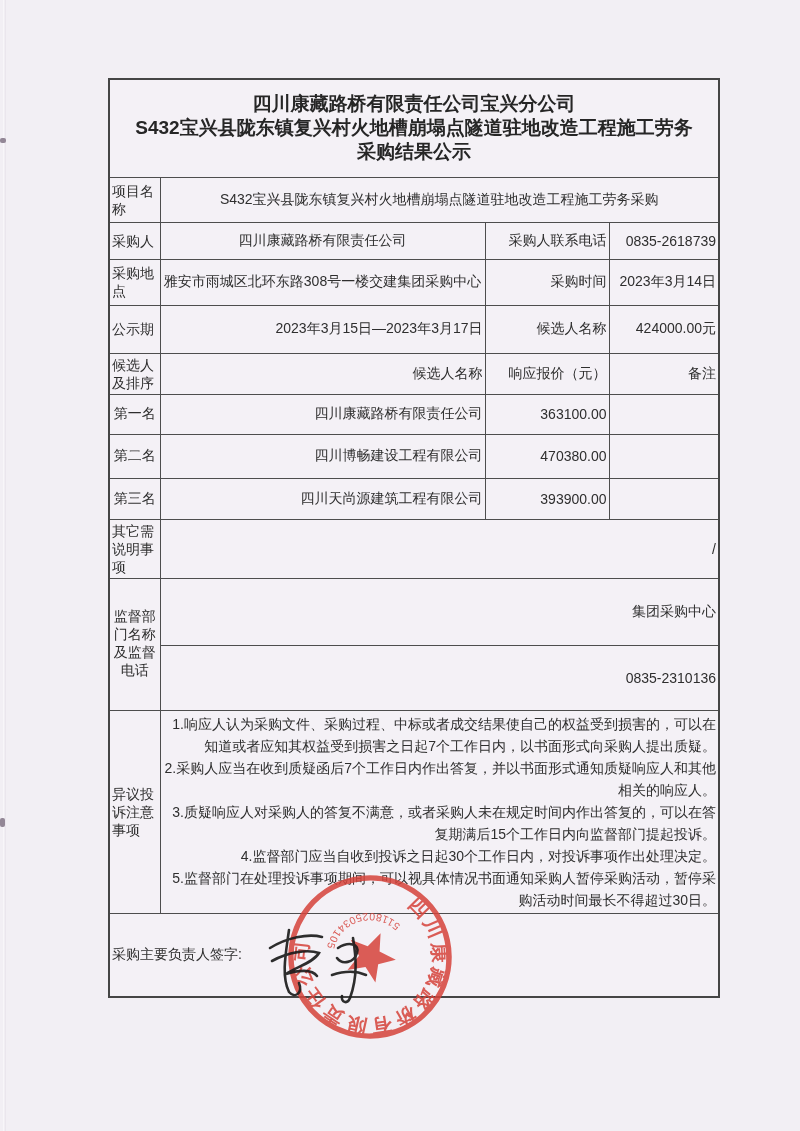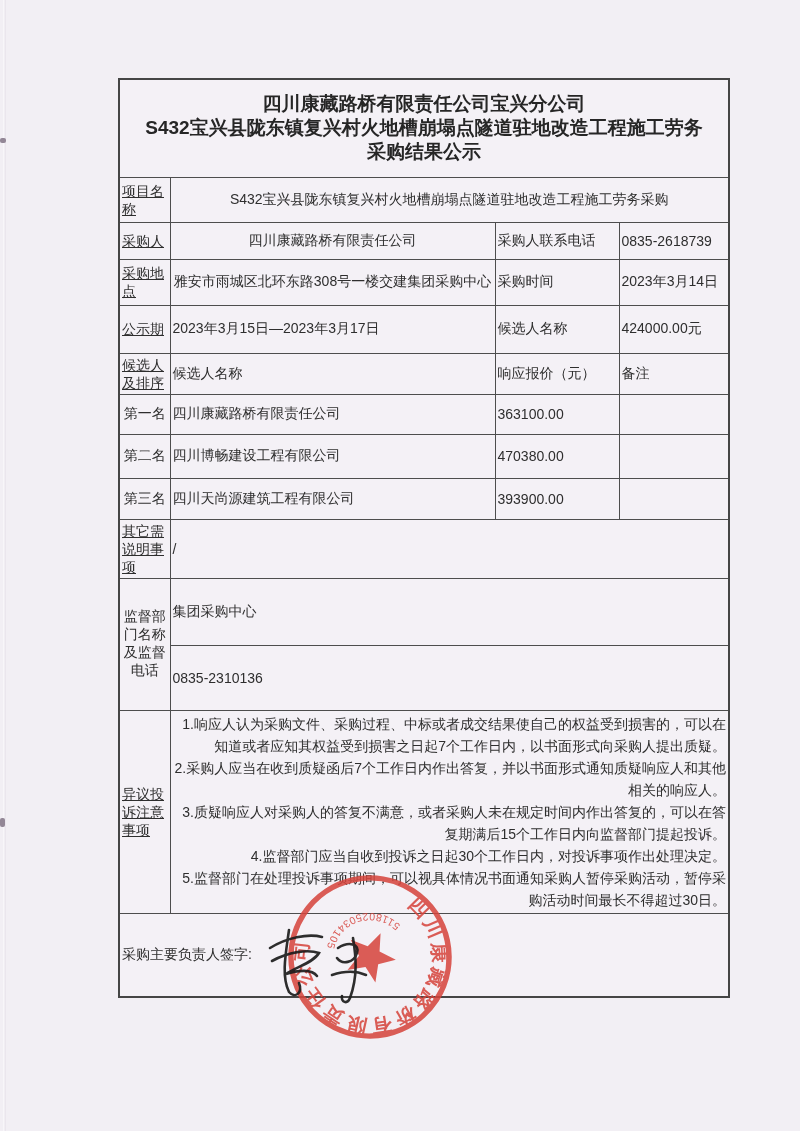--- a/index.html
+++ b/index.html
@@ -5,37 +5,37 @@
   html,body{margin:0;padding:0;}
   body{background:#f2eff4;}
   .page{position:relative;width:800px;height:1131px;background:#f2eff4;overflow:hidden;
         font-family:"Liberation Sans",sans-serif;color:#2e2e2e;}
   .edge-line{position:absolute;left:3px;top:0;width:3px;height:1131px;
              background:linear-gradient(to right,#fbfafc,#e7e2ea);}
   .speck{position:absolute;background:#938796;border-radius:2px;}
   .speck1{left:0;top:138px;width:6px;height:5px;}
   .speck2{left:0;top:818px;width:5px;height:9px;}
 
-  table.doc{position:absolute;left:118px;top:78px;width:610px;border-collapse:collapse;
+  table.doc{position:absolute;left:108px;top:78px;width:610px;border-collapse:collapse;
             table-layout:fixed;background:#f4f1f6;}
   table.doc td{border:1.5px solid #4d4d4d;vertical-align:middle;font-size:14px;
                padding:2px;overflow:hidden;}
   table.doc{border:2px solid #454545;}
 
   .rt{height:98px}.ra{height:45px}.rb{height:37px}.rc{height:46px}.rd{height:48px}
   .re{height:41px}.rf{height:40px}.rg{height:44px}.rh{height:41px}.ri{height:55px}
   .rj{height:67px}.rk{height:65px}.rl{height:202px}.rm{height:84px}
 
   .title-cell{text-align:center;}
   .title-cell div{font-weight:bold;font-size:19px;line-height:24px;color:#262626;}
 
-  td.lab{text-align:left;padding-left:5px;line-height:18px;text-decoration:underline;}
+  td.lab{text-align:left;padding-left:5px;line-height:18px;}
   td.labc{text-align:center;padding-left:2px;margin-left:41px;}
   td.left{text-align:center;padding-left:7px;}
-  td.c{text-align:left;}
+  td.c{text-align:right;}
   td.notice{font-size:13px;line-height:22px;text-align:right;padding:8px 6px 8px 7px;}
   td.sig{text-align:left;padding-left:7px;font-size:14px;}
 
   .stamp-svg{position:absolute;left:278px;top:865px;}
   .sig-svg{position:absolute;left:256px;top:918px;}
 </style>
 </head>
 <body>
 
 <div class="page">

